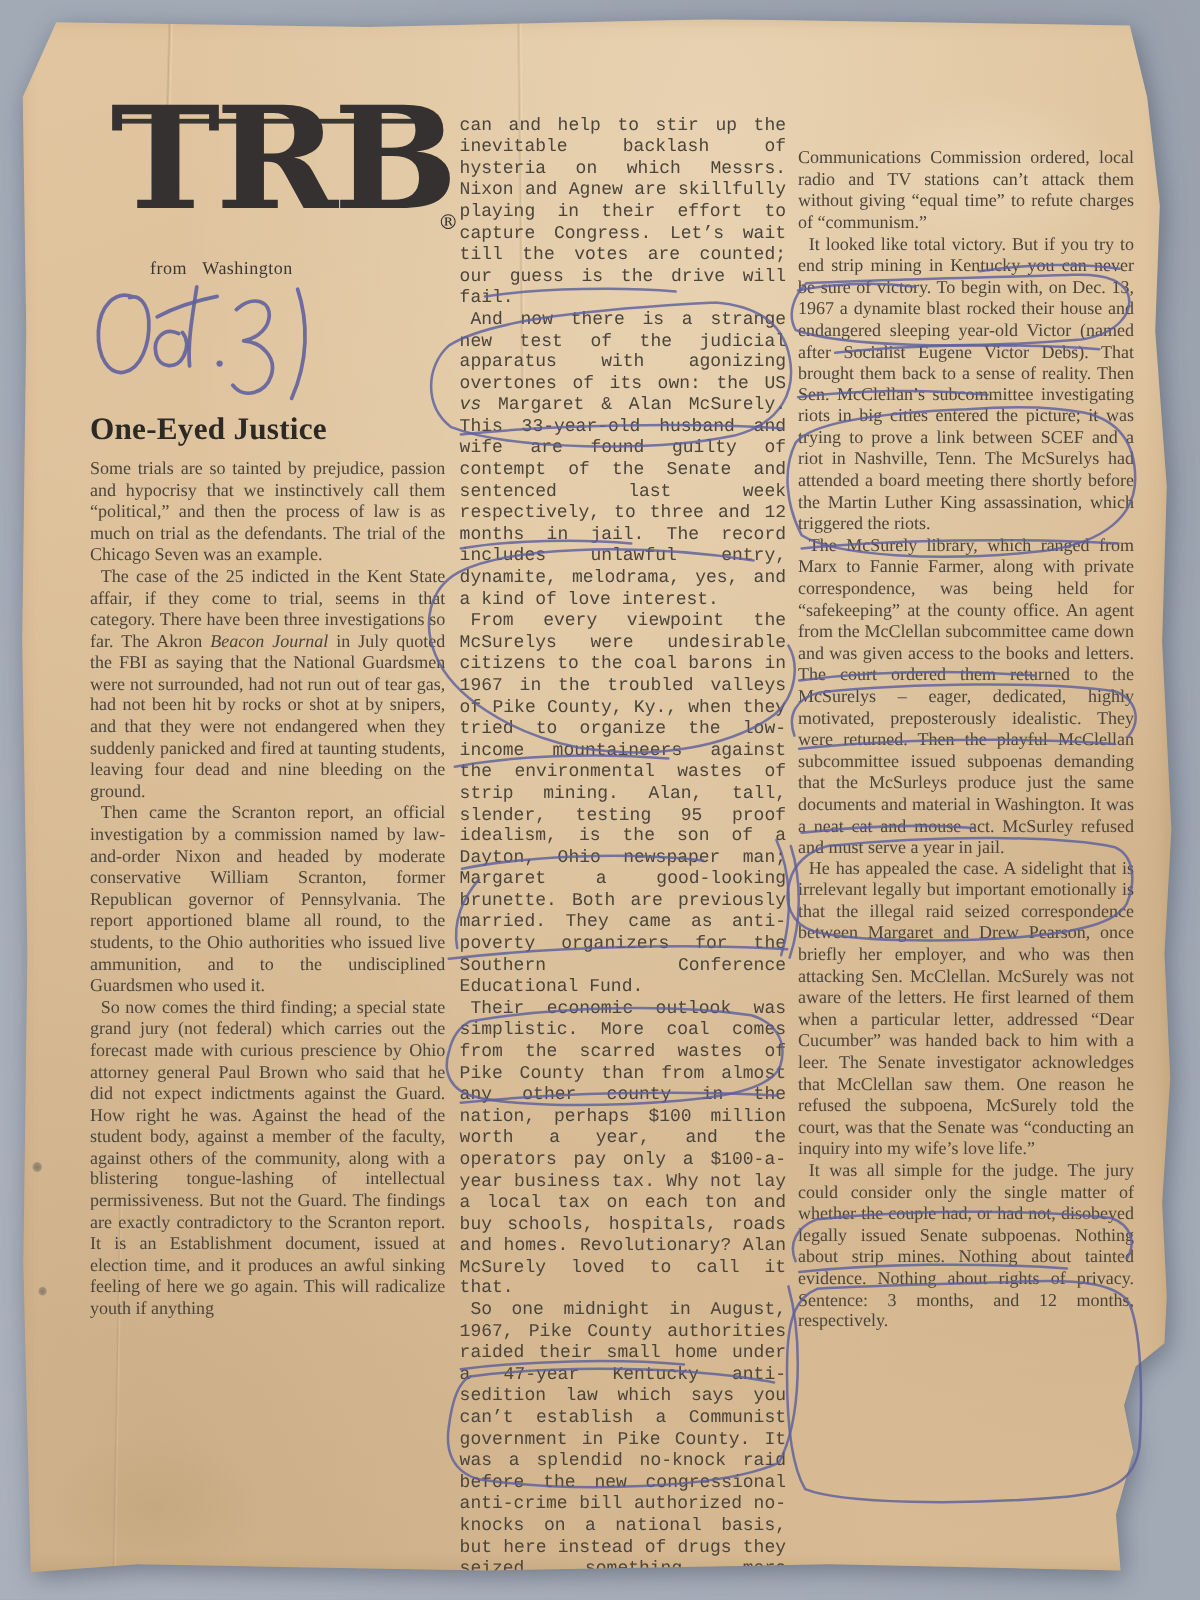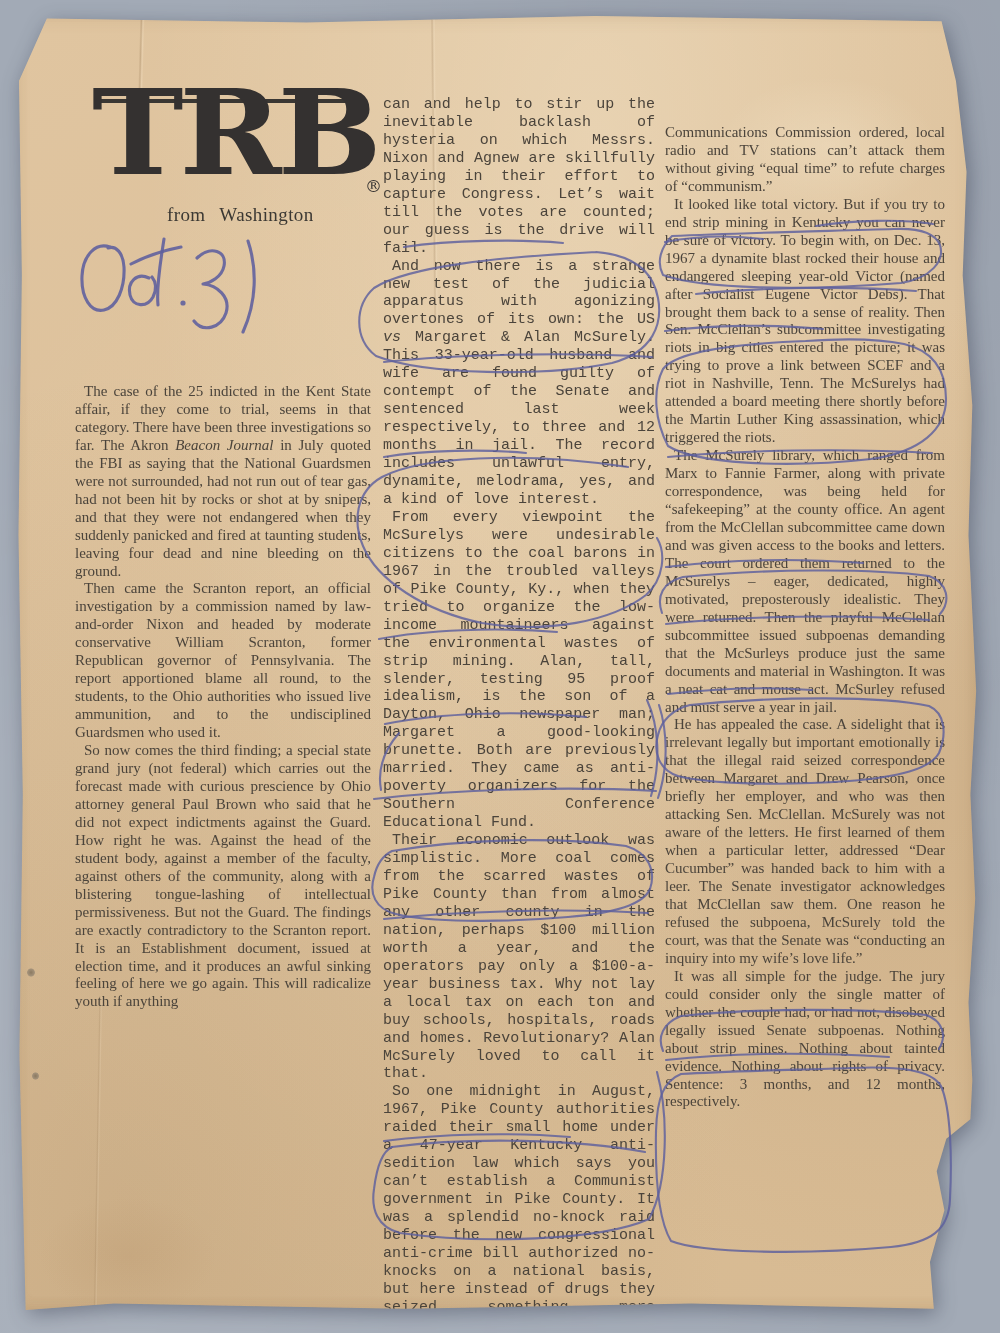--- a/index.html
+++ b/index.html
@@ -37,21 +37,21 @@
   .hole.h1{left:9px;top:952px;width:8px;height:9px;}
   .hole.h2{left:14px;top:1056px;width:7px;height:8px;}
   .stain{position:absolute;border-radius:50%;pointer-events:none;}
   .stain.s1{left:20px;top:1180px;width:180px;height:120px;background:radial-gradient(ellipse,rgba(150,105,60,.10),transparent 70%);}
   .stain.s2{left:700px;top:60px;width:220px;height:140px;background:radial-gradient(ellipse,rgba(255,246,224,.25),transparent 70%);}
 
   .rule{position:absolute;left:82px;top:83px;width:264px;height:4px;background:#3a3733;}
   .trb{position:absolute;left:74px;top:56px;font-family:"DejaVu Serif",serif;font-weight:bold;
        font-size:123px;line-height:1;letter-spacing:-4px;color:#343130;transform:scaleY(.96);}
   .regmark{position:absolute;left:347px;top:160px;font-size:17px;color:#343130;font-family:"DejaVu Serif",serif;}
-  .tagline{position:absolute;left:107px;top:188px;font-size:19px;color:#3b3833;word-spacing:9px;letter-spacing:.4px;margin-left:42px;}
+  .tagline{position:absolute;left:107px;top:200px;font-size:15px;color:#3b3833;word-spacing:9px;letter-spacing:.4px;}
   .headline{position:absolute;left:57px;top:327px;font-size:26px;font-weight:bold;color:#2d2a26;
             font-family:"Liberation Serif",serif;letter-spacing:.2px;}
 
   .col{position:absolute;font-size:15px;line-height:17.95px;color:#4b443b;text-align:justify;}
   .col p{margin:0;}
   .col p.indent{text-indent:9px;}
   .col1{left:57px;top:367px;width:296px;}
   .col2{left:365px;top:80px;width:272px;font-family:Liberation Mono, monospace;}
   .col3{left:647px;top:80px;width:280px;margin-top:28px;}
 
@@ -73,22 +73,24 @@
     <div class="hole h1"></div>
     <div class="hole h2"></div>
     <div class="stain s1"></div>
     <div class="stain s2"></div>
 
     <div class="rule"></div>
     <div class="trb">TRB</div>
     <div class="regmark">®</div>
     <div class="tagline">from  Washington</div>
 
+    <div class="headline">One-Eyed Justice</div>
 
     <div class="col col1">
+        <p class="">Some trials are so tainted by prejudice, passion and hypocrisy that we instinctively call them “political,” and then the process of law is as much on trial as the defendants.  The trial of the Chicago Seven was an example.</p>
         <p class="indent">The case of the 25 indicted in the Kent State affair, if they come to trial, seems in that category. There have been three investigations so far. The Akron <i>Beacon Journal</i> in July quoted the FBI as saying that the National Guardsmen were not surrounded, had not run out of tear gas, had not been hit by rocks or shot at by snipers, and that they were not endangered when they suddenly panicked and fired at taunting students, leaving four dead and nine bleeding on the ground.</p>
         <p class="indent">Then came the Scranton report, an official investigation by a commission named by law-and-order Nixon and headed by moderate conservative William Scranton, former Republican governor of Pennsylvania. The report apportioned blame all round, to the students, to the Ohio authorities who issued live ammunition, and to the undisciplined Guardsmen who used it.</p>
         <p class="indent">So now comes the third finding; a special state grand jury (not federal) which carries out the forecast made with curious prescience by Ohio attorney general Paul Brown who said that he did not expect indictments against the Guard. How right he was. Against the head of the student body, against a member of the faculty, against others of the community, along with a blistering tongue-lashing of intellectual permissiveness. But not the Guard.  The findings are exactly contradictory to the Scranton report.  It is an Establishment document, issued at election time, and it produces an awful sinking feeling of here we go again. This will radicalize youth if anything</p>
       </div>
     <div class="col col2">
         <p class="">can and help to stir up the inevitable backlash of hysteria on which Messrs. Nixon and Agnew are skillfully playing in their effort to capture Congress. Let’s wait till the votes are counted; our guess is the drive will fail.</p>
         <p class="indent">And now there is a strange new test of the judicial apparatus with agonizing overtones of its own: the US <i>vs</i> Margaret &amp; Alan McSurely. This 33-year-old husband and wife are found guilty of contempt of the Senate and sentenced last week respectively, to three and 12 months in jail. The record includes unlawful entry, dynamite, melodrama, yes, and a kind of love interest.</p>
         <p class="indent">From every viewpoint the McSurelys were undesirable citizens to the coal barons in 1967 in the troubled valleys of Pike County, Ky., when they tried to organize the low-income mountaineers against the environmental wastes of strip mining. Alan, tall, slender, testing 95 proof idealism, is the son of a Dayton, Ohio newspaper man; Margaret a good-looking brunette. Both are previously married. They came as anti-poverty organizers for the Southern Conference Educational Fund.</p>
         <p class="indent">Their economic outlook was simplistic. More coal comes from the scarred wastes of Pike County than from almost any other county in the nation, perhaps $100 million worth a year, and the operators pay only a $100-a-year business tax.  Why not lay a local tax on each ton and buy schools, hospitals, roads and homes. Revolutionary? Alan McSurely loved to call it that.</p>
         <p class="indent">So one midnight in August, 1967, Pike County authorities raided their small home under a 47-year Kentucky anti-sedition law which says you can’t establish a Communist government in Pike County. It was a splendid no-knock raid before the new congressional anti-crime bill authorized no-knocks on a national basis, but here instead of drugs they seized something more dangerous, books. “We went to work against strip mining,” McSurely said, “with the knowledge that our words and ideas are a thousand times more threatening to those who now sit in judgment than a bomb.”</p>

